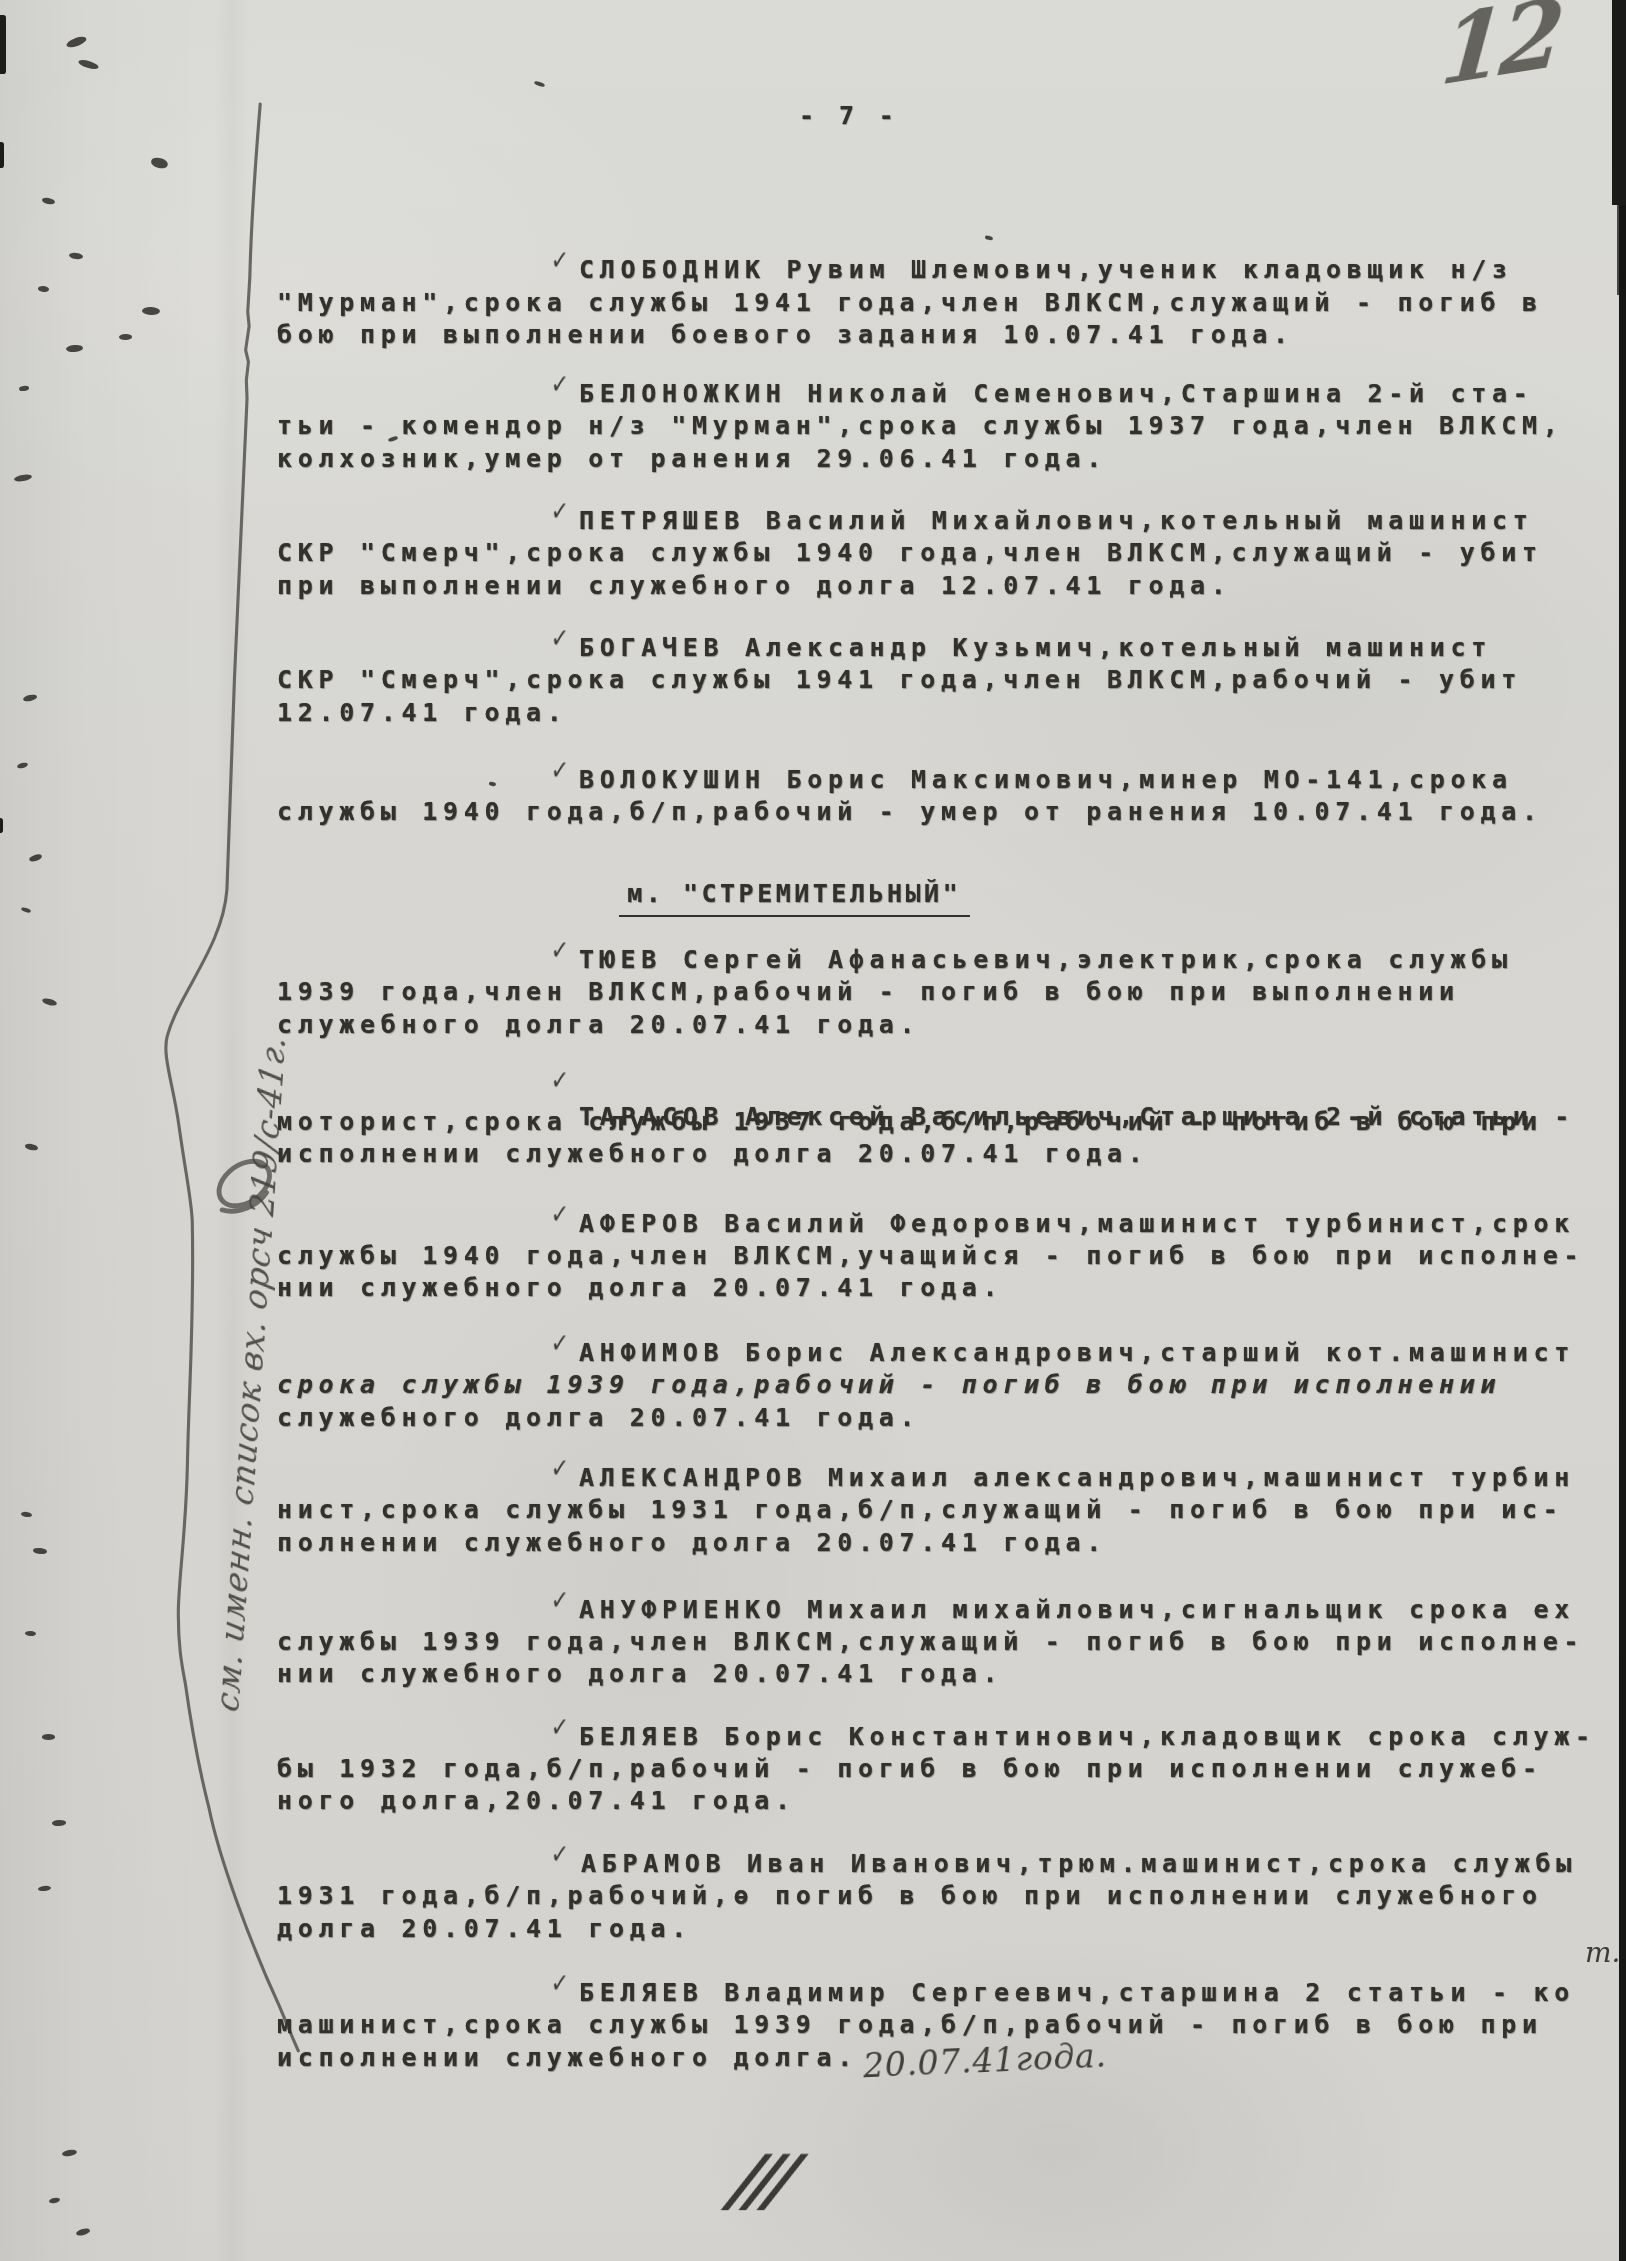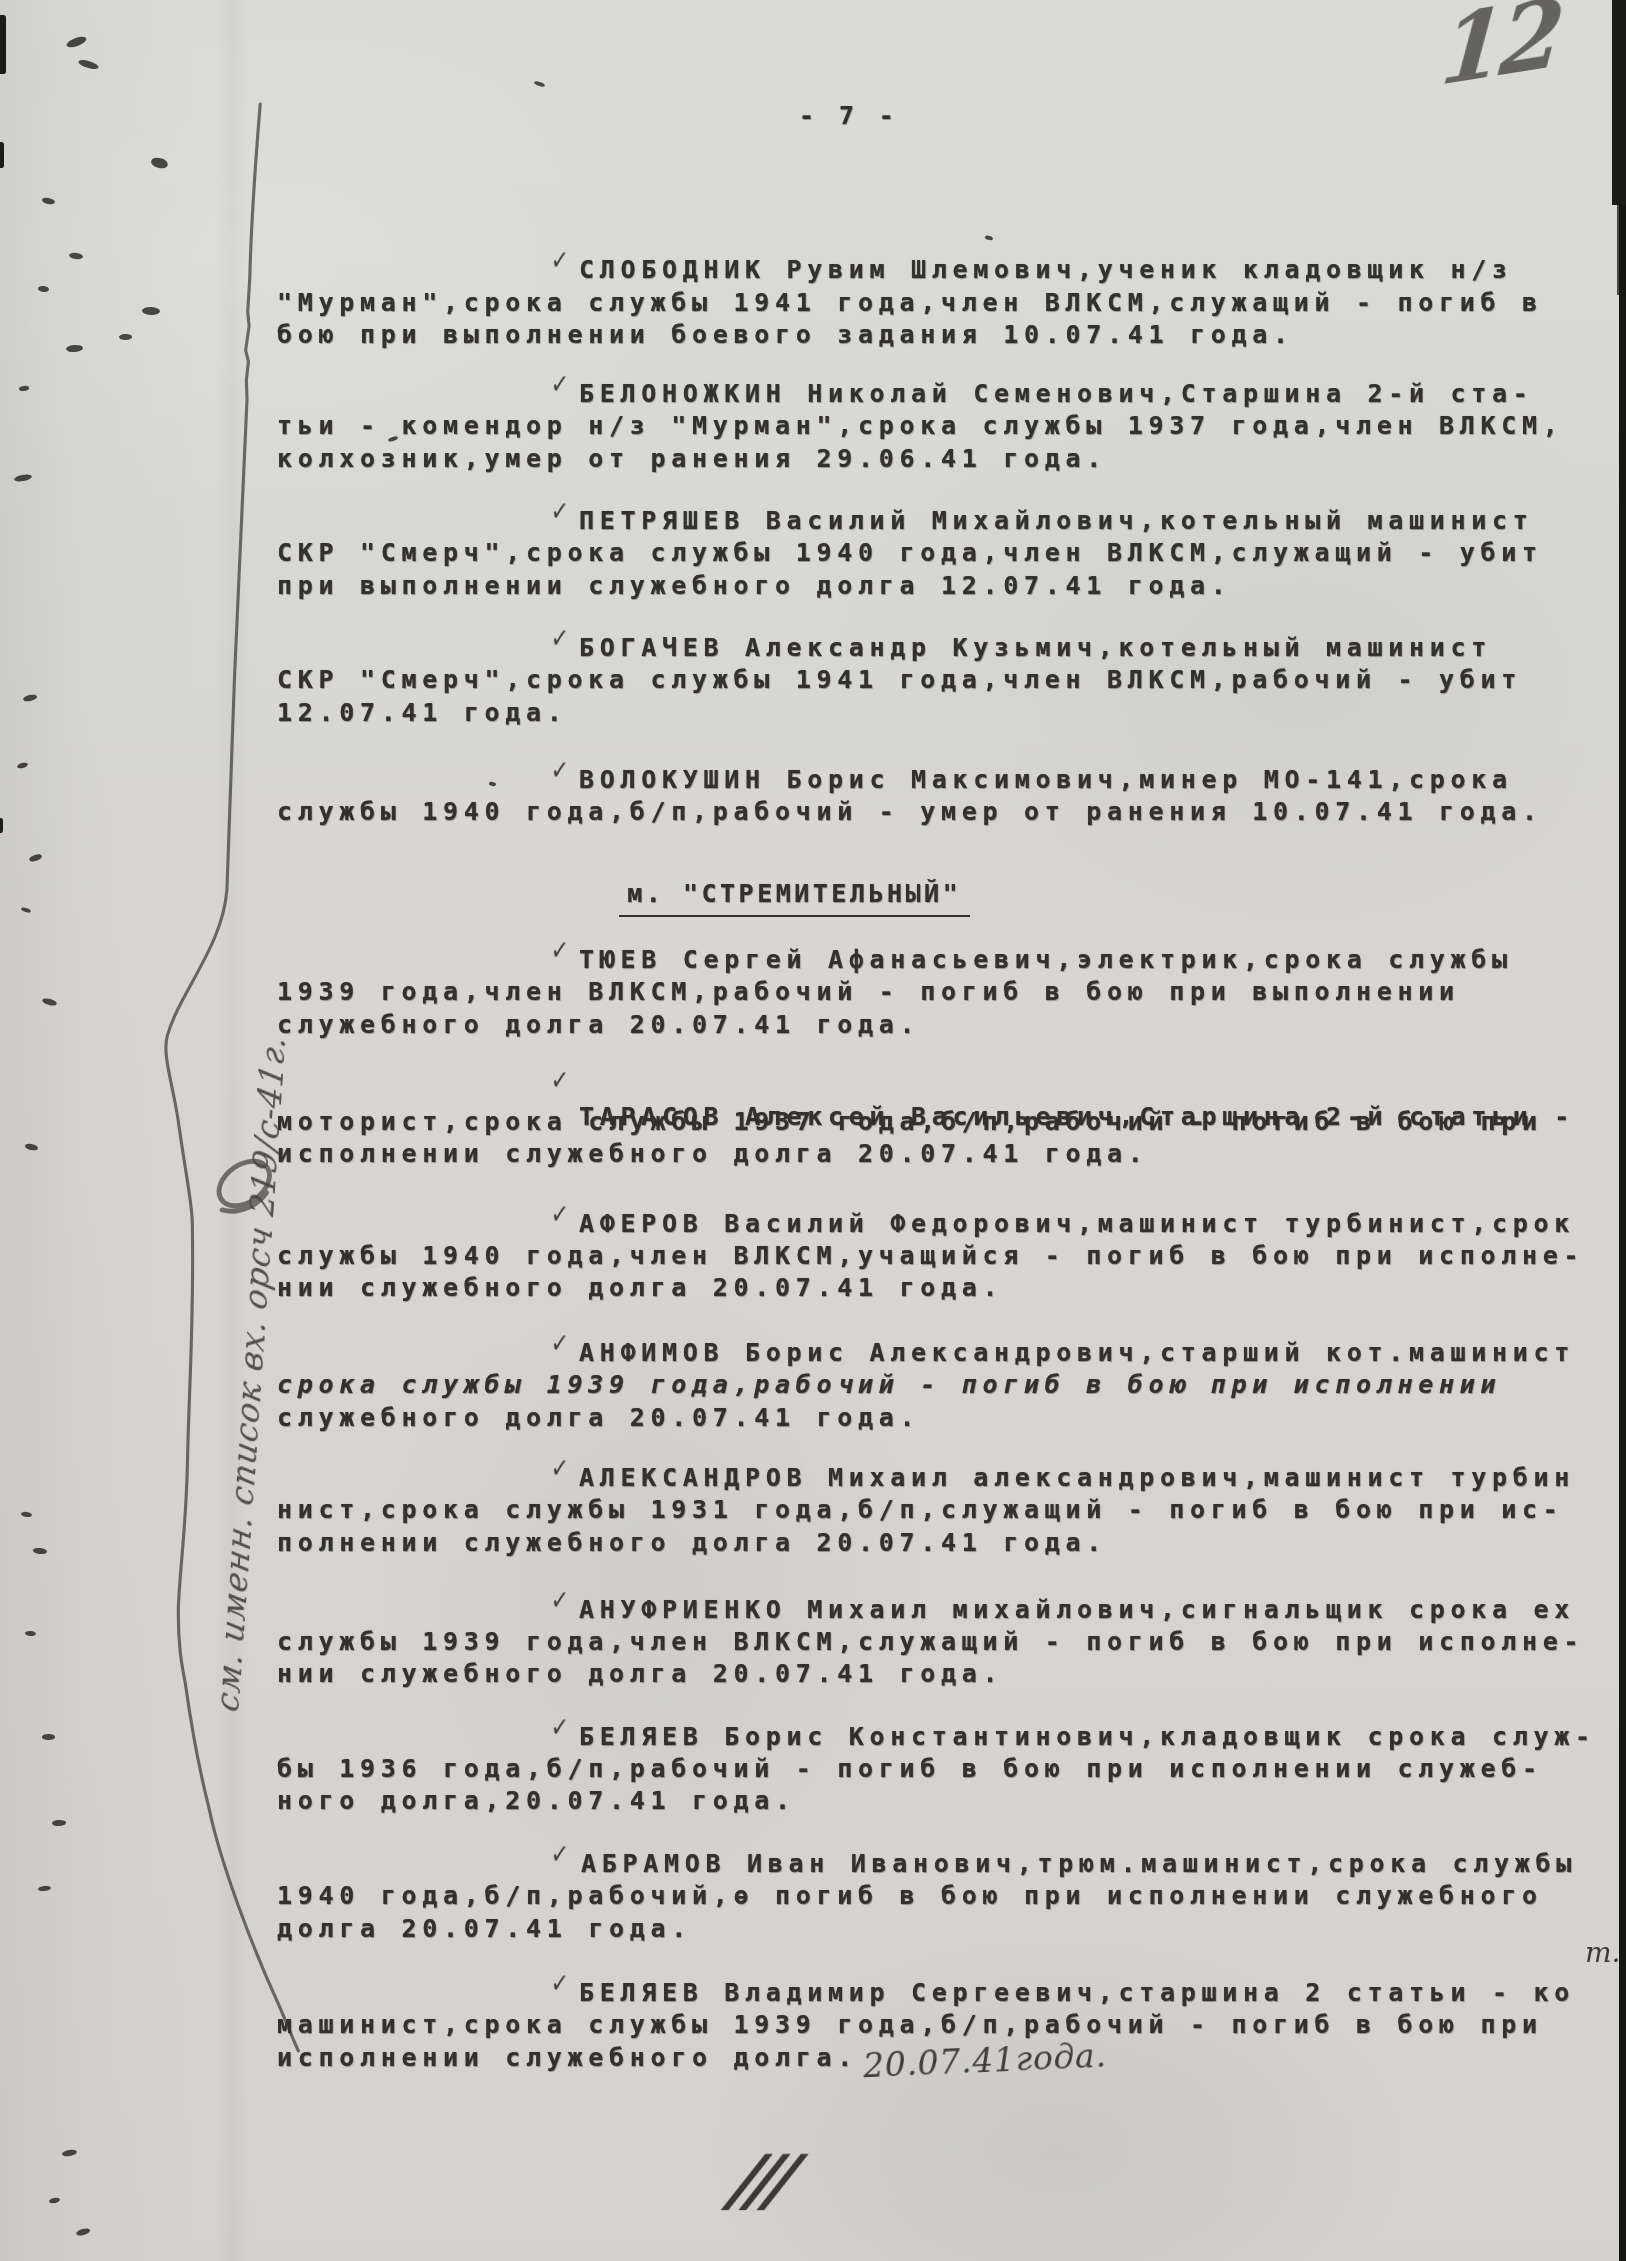--- a/index.html
+++ b/index.html
@@ -196,25 +196,25 @@
       <div class="tline" style="left: 579px; top: 1463px;">АЛЕКСАНДРОВ Михаил александрович,машинист турбин</div>
       <div class="check" style="left: 551px; top: 1456px;">✓</div>
       <div class="tline" style="left: 277px; top: 1495px;">нист,срока службы 1931 года,б/п,служащий - погиб в бою при ис-</div>
       <div class="tline" style="left: 277px; top: 1528px;">полнении служебного долга 20.07.41 года.</div>
       <div class="tline" style="left: 579px; top: 1595px;">АНУФРИЕНКО Михаил михайлович,сигнальщик срока ех</div>
       <div class="check" style="left: 551px; top: 1588px;">✓</div>
       <div class="tline" style="left: 277px; top: 1627px;">службы 1939 года,член ВЛКСМ,служащий - погиб в бою при исполне-</div>
       <div class="tline" style="left: 277px; top: 1659px;">нии служебного долга 20.07.41 года.</div>
       <div class="tline" style="left: 579px; top: 1722px;">БЕЛЯЕВ Борис Константинович,кладовщик срока служ-</div>
       <div class="check" style="left: 551px; top: 1715px;">✓</div>
-      <div class="tline" style="left: 277px; top: 1754px;">бы 1936 года,б/п,рабочий - погиб в бою при исполнении служеб-</div>
+      <div class="tline" style="left: 277px; top: 1754px;">бы 1932 года,б/п,рабочий - погиб в бою при исполнении служеб-</div>
       <div class="tline" style="left: 277px; top: 1786px;">ного долга,20.07.41 года.</div>
       <div class="tline" style="left: 547px; top: 1849px; margin-left: 34px;">АБРАМОВ Иван Иванович,трюм.машинист,срока службы</div>
       <div class="check" style="left: 551px; top: 1842px;">✓</div>
-      <div class="tline" style="left: 277px; top: 1881px;">1940 года,б/п,рабочий,ө погиб в бою при исполнении служебного</div>
+      <div class="tline" style="left: 277px; top: 1881px;">1931 года,б/п,рабочий,ө погиб в бою при исполнении служебного</div>
       <div class="tline" style="left: 277px; top: 1914px;">долга 20.07.41 года.</div>
       <div class="tline" style="left: 579px; top: 1978px;">БЕЛЯЕВ Владимир Сергеевич,старшина 2 статьи - ко</div>
       <div class="check" style="left: 551px; top: 1971px;">✓</div>
       <div class="tline" style="left: 277px; top: 2010px;">машинист,срока службы 1939 года,б/п,рабочий - погиб в бою при</div>
       <div class="tline" style="left: 277px; top: 2043px;">исполнении служебного долга.</div>
     </div>
 
   <div class="tline header">м. "СТРЕМИТЕЛЬНЫЙ"</div>
 
   <div class="hw-date">20.07.41года.</div>

